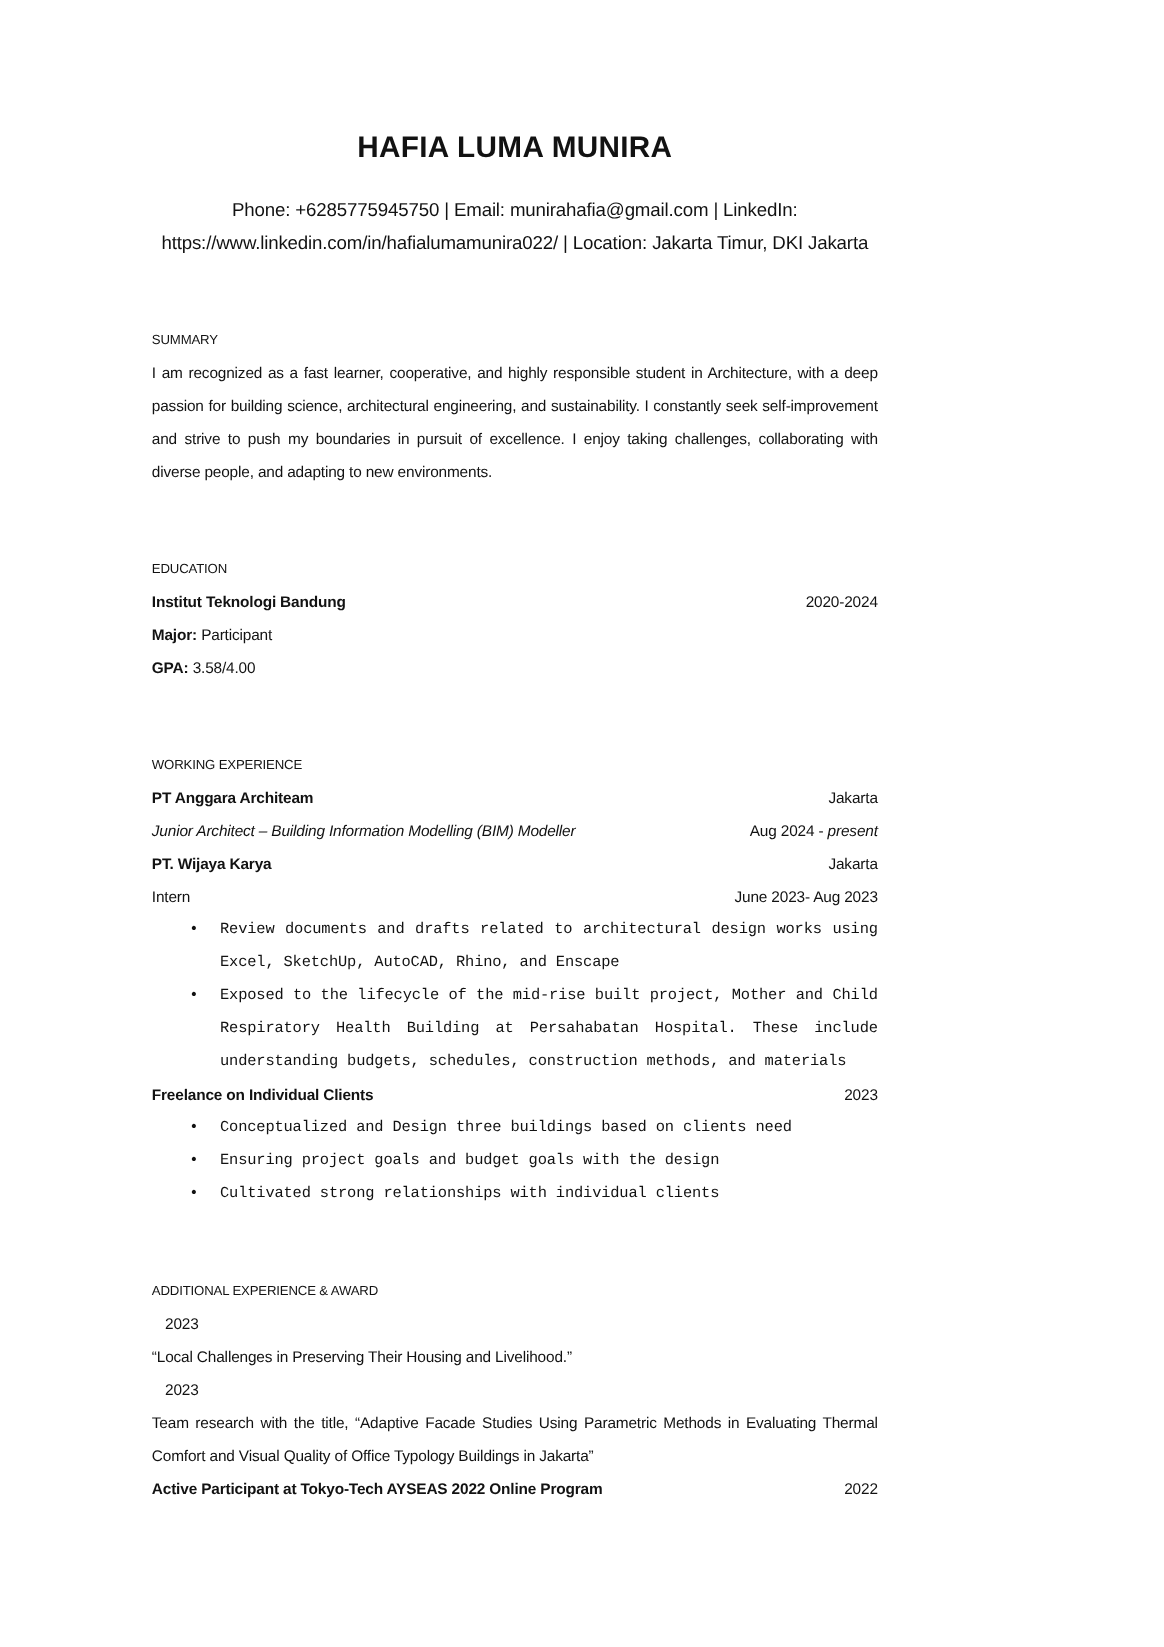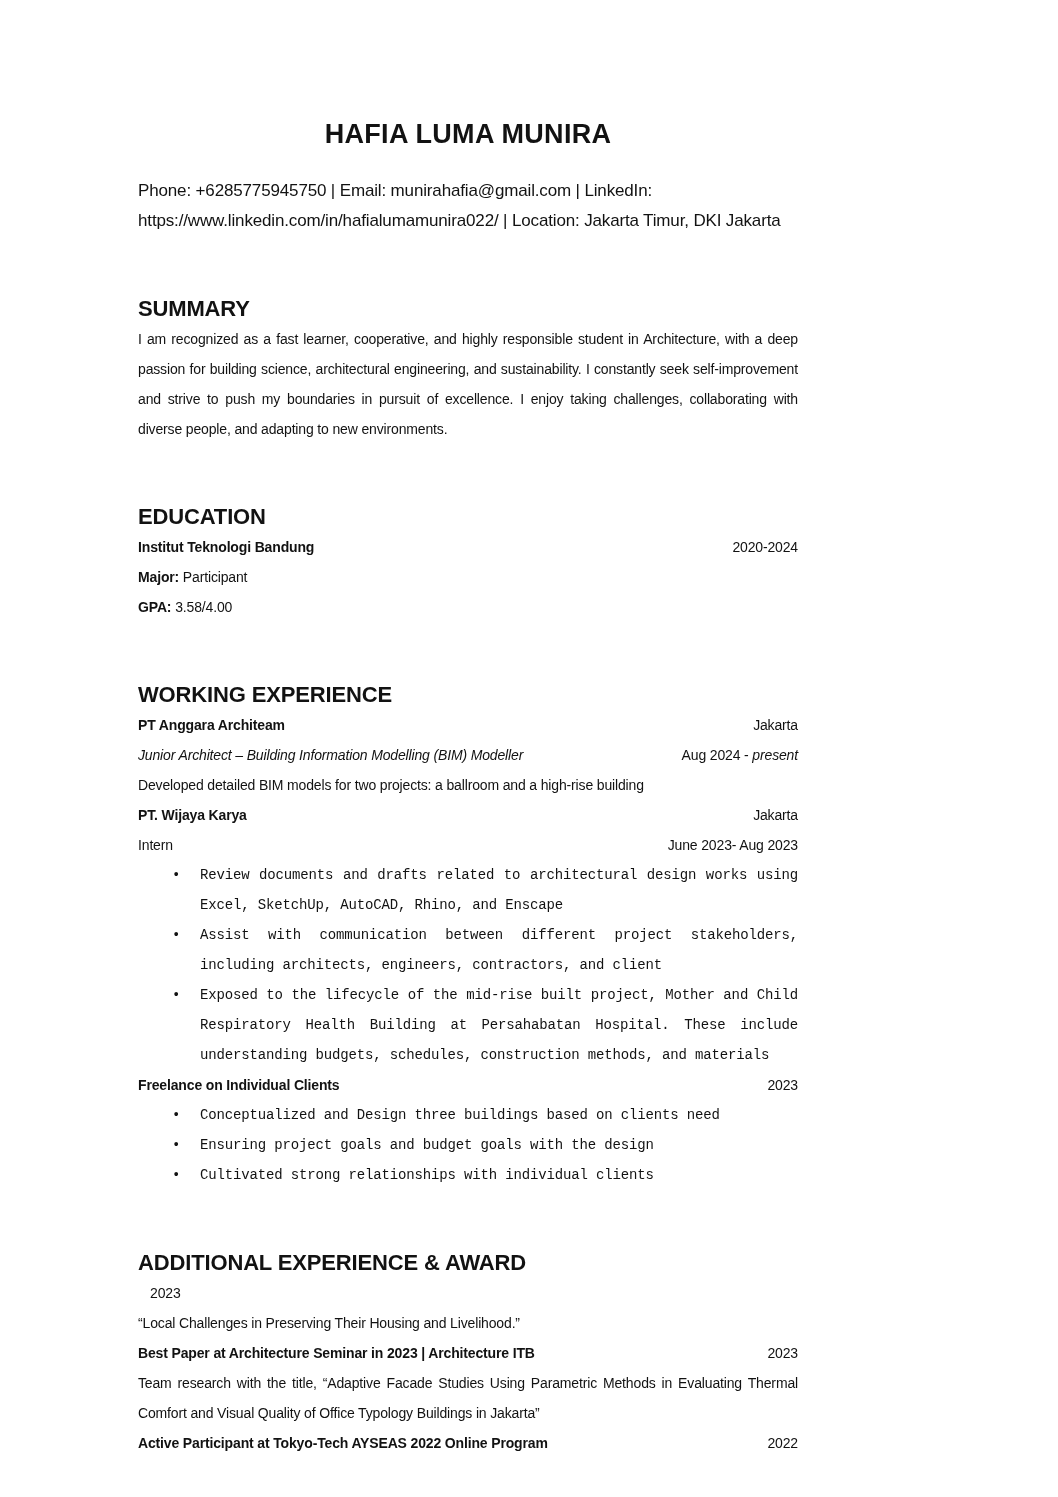--- a/index.html
+++ b/index.html
@@ -23,30 +23,31 @@
   }
   .name-title {
     text-align: center;
     font-size: 27px;
     font-weight: bold;
     letter-spacing: 0.3px;
     margin: 0 0 26px 0;
     line-height: 32px;
   }
   .contact-line {
+    text-align: center;
     font-size: 17px;
     line-height: 30px;
   }
   .section {
     margin-top: 58px;
   }
   .sec-heading {
-    font-size: 22px;
+    font-size: 12px;
     line-height: 30px;
-    font-weight: bold;
+    font-weight: normal;
     margin: 0;
   }
   .line, .row, p.body-text, li {
     font-size: 14px;
     line-height: 30px;
   }
   p.body-text {
     margin: 0;
     text-align: justify;
   }
@@ -113,33 +114,31 @@
     <h2 class="sec-heading">WORKING EXPERIENCE</h2>
 
     <div class="row">
       <span class="b">PT Anggara Architeam</span>
       <span class="right">Jakarta</span>
     </div>
     <div class="row">
       <span class="i">Junior Architect – Building Information Modelling (BIM) Modeller</span>
       <span class="right"><span>Aug 2024 - </span><span class="i">present</span></span>
     </div>
-    <div class="line">Developed detailed BIM models for two projects: a ballroom and a high-rise building</div>
 
     <div class="row">
       <span class="b">PT. Wijaya Karya</span>
       <span class="right">Jakarta</span>
     </div>
     <div class="row">
       <span>Intern</span>
       <span class="right">June 2023- Aug 2023</span>
     </div>
     <ul class="bullets">
       <li>Review documents and drafts related to architectural design works using Excel, SketchUp, AutoCAD, Rhino, and Enscape</li>
-      <li>Assist with communication between different project stakeholders, including architects, engineers, contractors, and client</li>
       <li>Exposed to the lifecycle of the mid-rise built project, Mother and Child Respiratory Health Building at Persahabatan Hospital. These include understanding budgets, schedules, construction methods, and materials</li>
     </ul>
 
     <div class="row">
       <span class="b">Freelance on Individual Clients</span>
       <span class="right">2023</span>
     </div>
     <ul class="bullets">
       <li>Conceptualized and Design three buildings based on clients need</li>
       <li>Ensuring project goals and budget goals with the design</li>
@@ -149,21 +148,20 @@
 
   <div class="section">
     <h2 class="sec-heading">ADDITIONAL EXPERIENCE &amp; AWARD</h2>
 
     <div class="row">
       <span class="right">2023</span>
     </div>
     <div class="line">“Local Challenges in Preserving Their Housing and Livelihood.”</div>
 
     <div class="row">
-      <span class="b">Best Paper at Architecture Seminar in 2023 | Architecture ITB</span>
       <span class="right">2023</span>
     </div>
     <p class="body-text">Team research with the title, “Adaptive Facade Studies Using Parametric Methods in Evaluating Thermal Comfort and Visual Quality of Office Typology Buildings in Jakarta”</p>
 
     <div class="row">
       <span class="b">Active Participant at Tokyo-Tech AYSEAS 2022 Online Program</span>
       <span class="right">2022</span>
     </div>
   </div>
 

